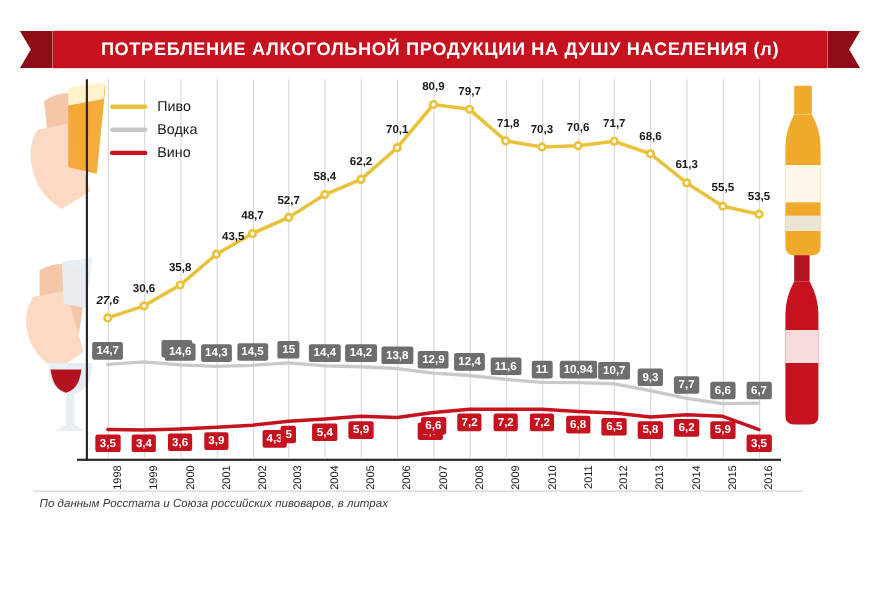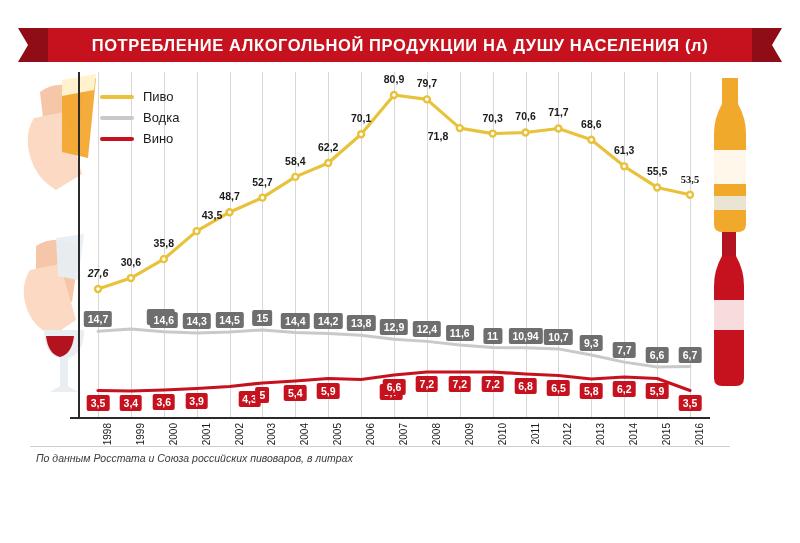--- a/index.html
+++ b/index.html
@@ -154,28 +154,28 @@
       <div class="lbl beer" style="left: 130.889px; top: 262.081px;">30,6</div>
       <div class="lbl beer" style="left: 163.778px; top: 243.154px;">35,8</div>
       <div class="lbl beer" style="left: 212px; top: 215.128px;">43,5</div>
       <div class="lbl beer" style="left: 229.556px; top: 196.201px;">48,7</div>
       <div class="lbl beer" style="left: 262.444px; top: 181.642px;">52,7</div>
       <div class="lbl beer" style="left: 295.333px; top: 160.895px;">58,4</div>
       <div class="lbl beer" style="left: 328.222px; top: 147.064px;">62,2</div>
       <div class="lbl beer" style="left: 361.111px; top: 118.31px;">70,1</div>
       <div class="lbl beer" style="left: 394px; top: 79px;">80,9</div>
       <div class="lbl beer" style="left: 426.889px; top: 83.3677px;">79,7</div>
-      <div class="lbl beer" style="left: 438px; top: 112.122px; margin-top: 24px;">71,8</div>
+      <div class="lbl beer" style="left: 462px; top: 112.122px;">71,8</div>
       <div class="lbl beer" style="left: 492.667px; top: 117.582px;">70,3</div>
       <div class="lbl beer" style="left: 525.556px; top: 116.49px;">70,6</div>
       <div class="lbl beer" style="left: 558.444px; top: 112.486px;">71,7</div>
       <div class="lbl beer" style="left: 591.333px; top: 123.769px;">68,6</div>
       <div class="lbl beer" style="left: 624.222px; top: 150.34px;">61,3</div>
       <div class="lbl beer" style="left: 657.111px; top: 171.45px;">55,5</div>
-      <div class="lbl beer" style="left: 690px; top: 178.73px; font-family: Liberation Serif, serif;">53,5</div>
+      <div class="lbl beer" style="left: 690px; top: 178.73px;">53,5</div>
       <div class="lbl vodka" style="left: 98px; top: 319.209px;">14,7</div>
       <div class="lbl vodka" style="left: 116px; top: 317px; margin-left: 45px;">15,2</div>
       <div class="lbl vodka" style="left: 163.778px; top: 319.651px;">14,6</div>
       <div class="lbl vodka" style="left: 196.667px; top: 320.977px;">14,3</div>
       <div class="lbl vodka" style="left: 229.556px; top: 320.093px;">14,5</div>
       <div class="lbl vodka" style="left: 262.444px; top: 317.884px;">15</div>
       <div class="lbl vodka" style="left: 295.333px; top: 320.535px;">14,4</div>
       <div class="lbl vodka" style="left: 328.222px; top: 321.419px;">14,2</div>
       <div class="lbl vodka" style="left: 361.111px; top: 323.186px;">13,8</div>
       <div class="lbl vodka" style="left: 394px; top: 327.163px;">12,9</div>

